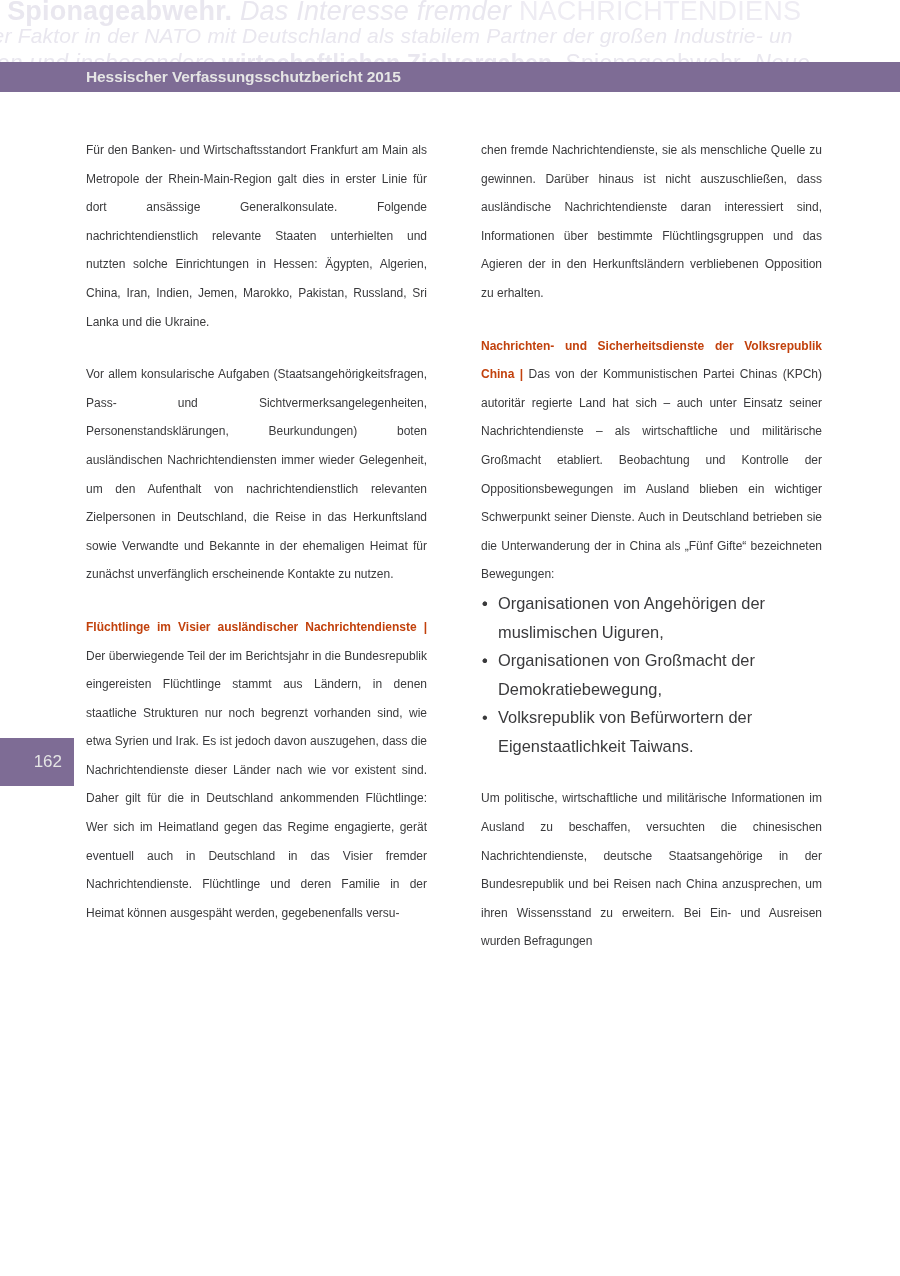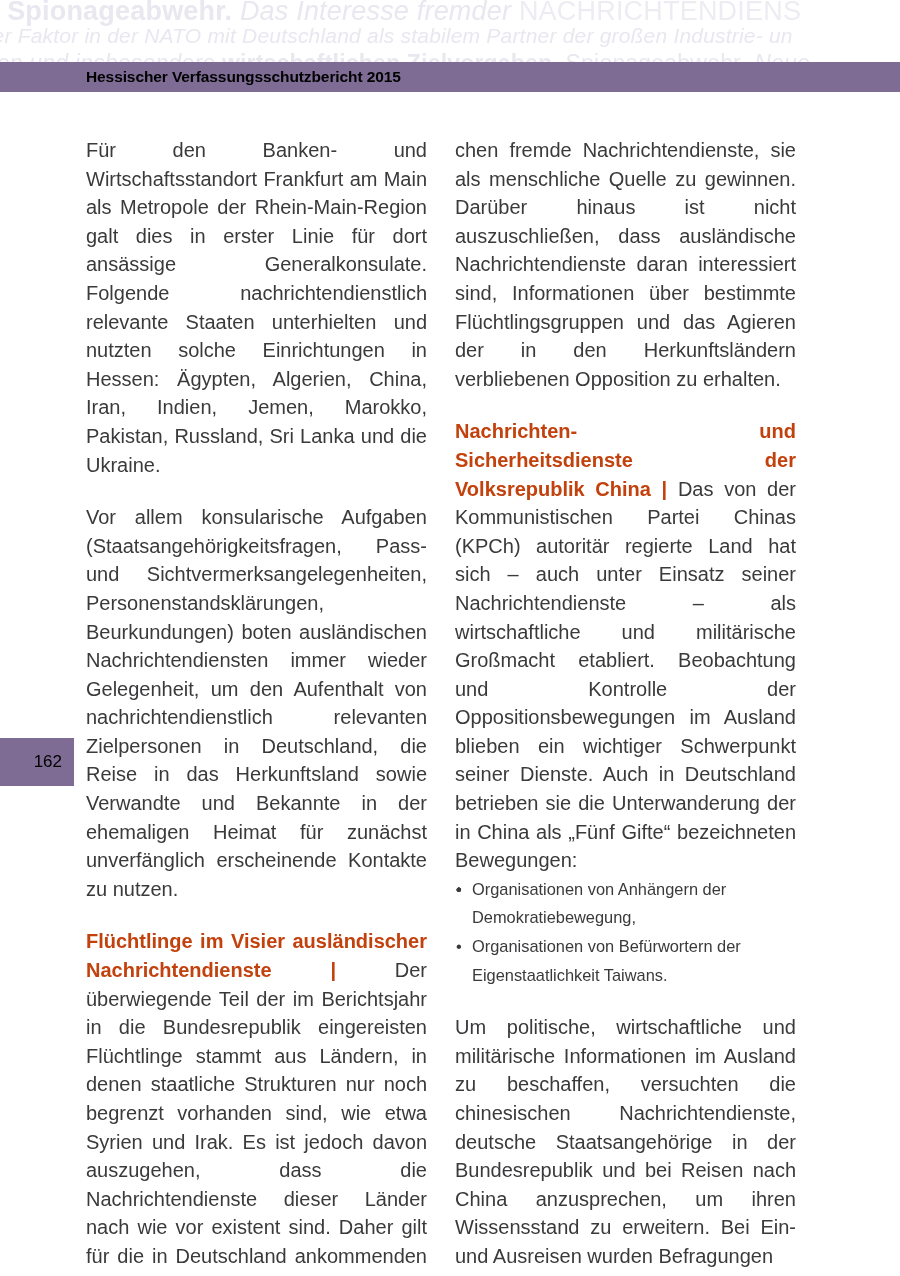--- a/index.html
+++ b/index.html
@@ -50,21 +50,21 @@
     width: 900px;
     height: 30px;
     background: #7e6c95;
   }
   .banner-title {
     position: absolute;
     left: 86px;
     top: 0;
     height: 30px;
     line-height: 30px;
-    color: #000000;
+    color: #e5e5e5;
     font-size: 15.5px;
     font-weight: bold;
     letter-spacing: -0.1px;
     white-space: nowrap;
   }
 
   
   .page-tab {
     position: absolute;
     left: 0;
@@ -72,43 +72,43 @@
     width: 74px;
     height: 48px;
     background: #7e6c95;
   }
   .page-tab-number {
     position: absolute;
     right: 12px;
     top: 0;
     height: 48px;
     line-height: 48px;
-    color: #000000;
+    color: #e5e5e5;
     font-size: 17px;
     font-weight: normal;
   }
 
   
   .columns {
     position: absolute;
     left: 0;
     top: 136px;
     width: 900px;
   }
   .col {
     position: absolute;
     top: 0;
     width: 341px;
   }
   .col-left  { left: 86px; }
-  .col-right { left: 455px; }
+  .col-right { left: 481px; }
 
   p.para {
     margin: 0 0 24px 0;
-    font-size: 20px;
+    font-size: 12px;
     line-height: 28.6px;
     text-align: justify;
     text-justify: inter-word;
     hyphens: none;
     color: #3a3a3c;
   }
   p.para.tight { margin-bottom: 0; }
   p.para .lead {
     font-weight: bold;
     color: #c2410c;
@@ -177,23 +177,23 @@
 
   <div class="col col-right">
     <p class="para">
       <span>chen fremde Nachrichtendienste, sie als menschliche Quelle zu gewinnen. Darüber hinaus ist nicht auszuschließen, dass ausländische Nachrichtendienste daran interessiert sind, Informationen über bestimmte Flüchtlingsgruppen und das Agieren der in den Herkunftsländern verbliebenen Opposition zu erhalten.</span>
     </p>
     <p class="para" style="margin-bottom:0;">
       <span class="lead">Nachrichten- und Sicherheitsdienste der Volksrepublik China | </span><span>Das von der Kommunistischen Partei Chinas (KPCh) autoritär regierte Land hat sich – auch unter Einsatz seiner Nachrichtendienste – als wirtschaftliche und militärische Großmacht etabliert. Beobachtung und Kontrolle der Oppositionsbewegungen im Ausland blieben ein wichtiger Schwerpunkt seiner Dienste. Auch in Deutschland betrieben sie die Unterwanderung der in China als „Fünf Gifte“ bezeichneten Bewegungen:</span>
     </p>
     <ul class="bullets">
       <li><span class="dot">•</span></li>
+      <li><span class="dot">•</span><span>Organisationen von Angehörigen der muslimischen Uiguren,</span></li>
       <li><span class="dot">•</span></li>
-      <li><span class="dot">•</span></li>
-      <li><span class="dot">•</span><span>Organisationen von Anhängern der Demokratiebewegung,</span></li>
-      <li><span class="dot">•</span><span>Organisationen von Befürwortern der Eigenstaatlichkeit Taiwans.</span></li>
+      <li><span class="dot">•</span><span>Organisationen von Großmacht der Demokratiebewegung,</span></li>
+      <li><span class="dot">•</span><span>Volksrepublik von Befürwortern der Eigenstaatlichkeit Taiwans.</span></li>
     </ul>
     <p class="para tight">
       <span>Um politische, wirtschaftliche und militärische Informationen im Ausland zu beschaffen, versuchten die chinesischen Nachrichtendienste, deutsche Staatsangehörige in der Bundesrepublik und bei Reisen nach China anzusprechen, um ihren Wissensstand zu erweitern. Bei Ein- und Ausreisen wurden Befragungen</span>
     </p>
   </div>
 
 </div>
 
 </body></html>

